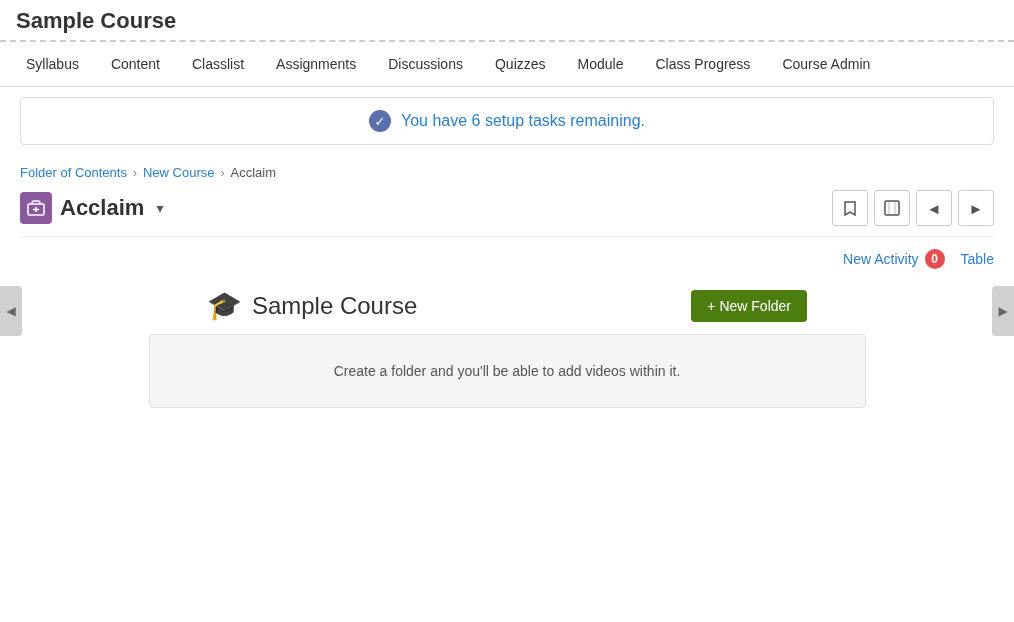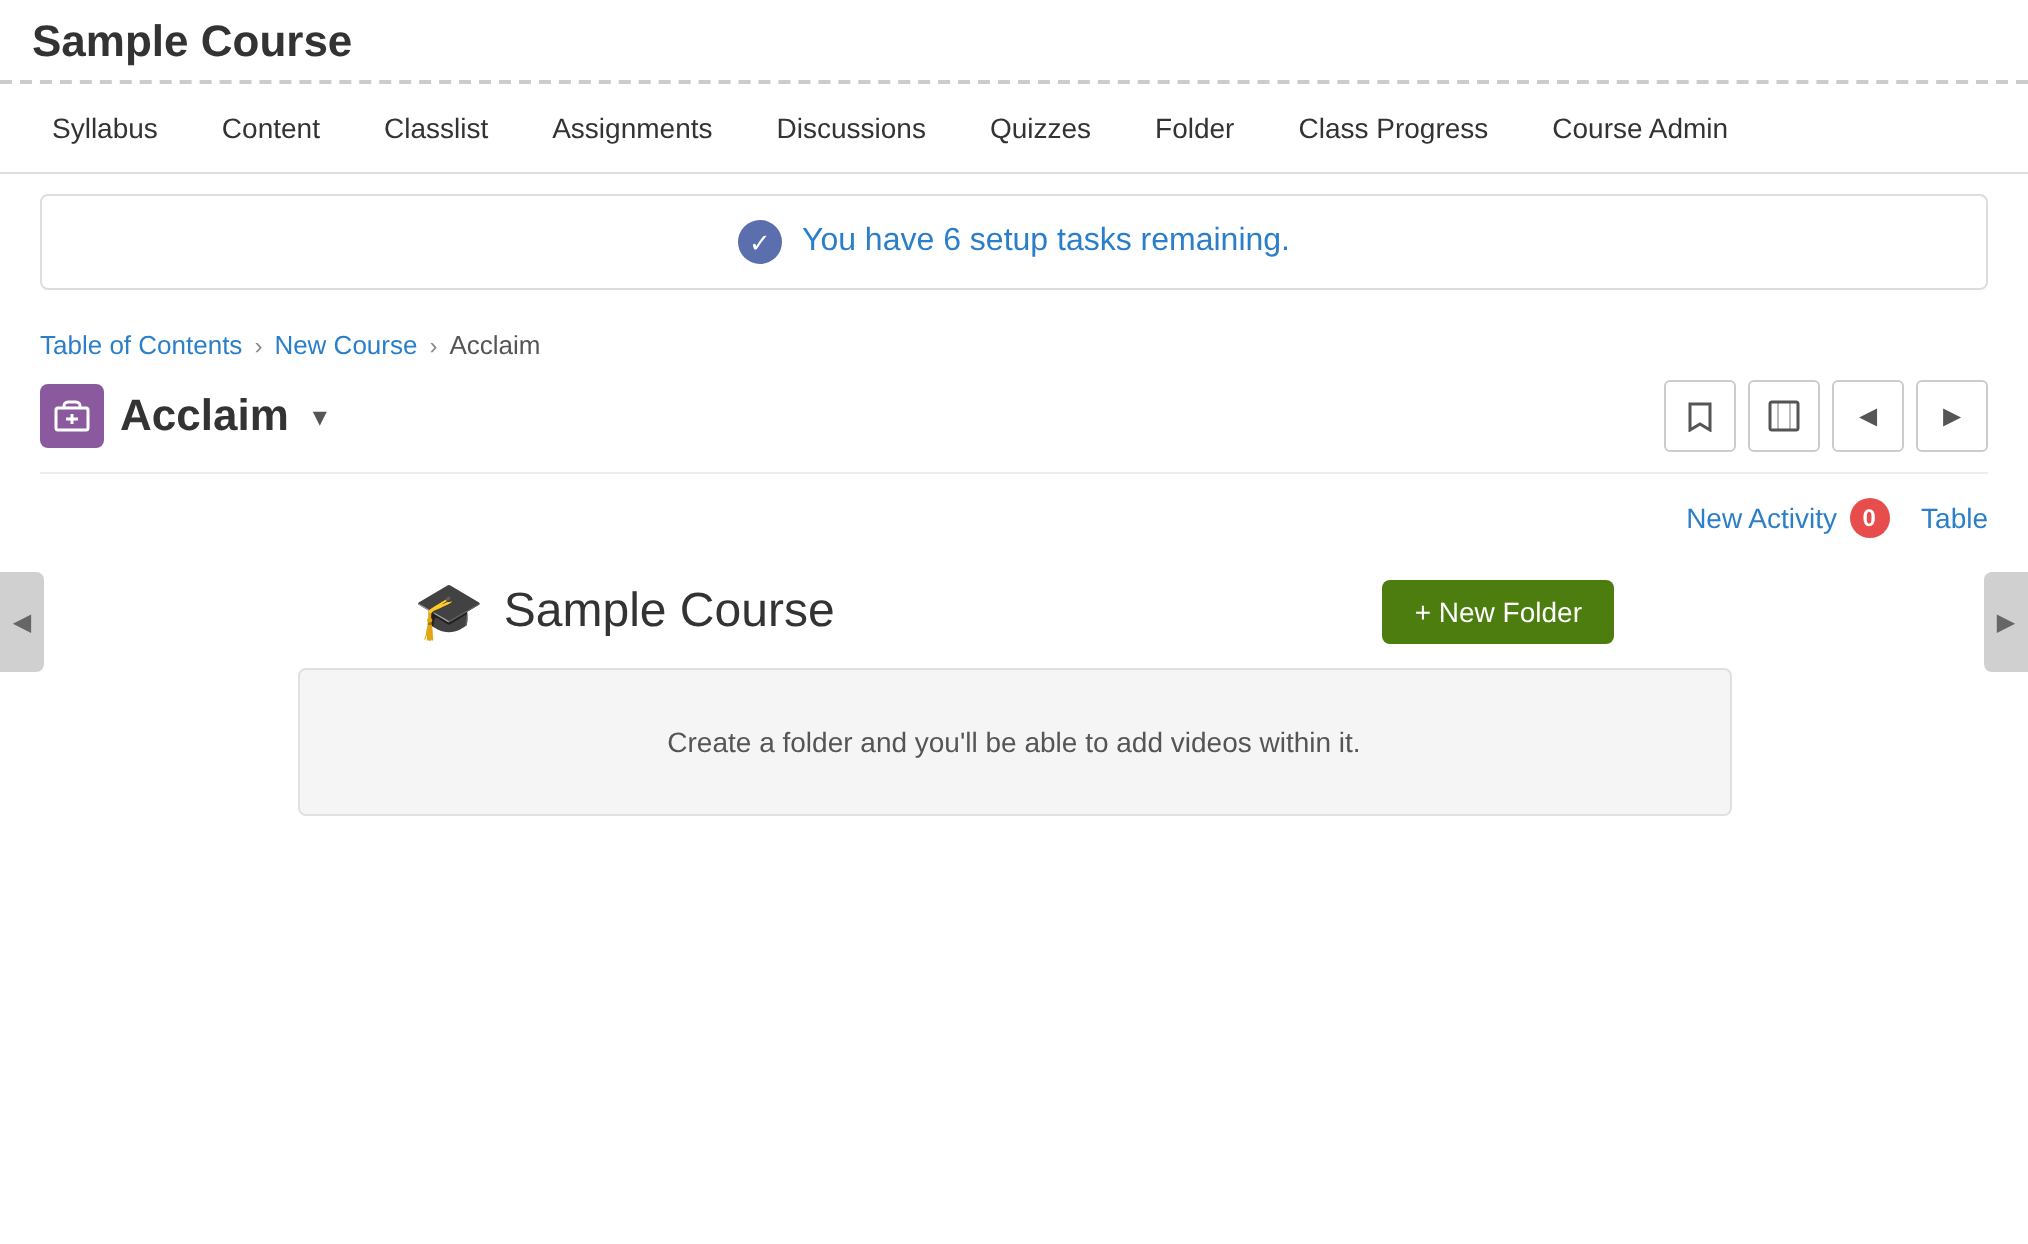--- a/index.html
+++ b/index.html
@@ -283,33 +283,33 @@
 </div>
 
 <nav class="nav-bar">
 
 <a href="#">Syllabus</a>
     <a href="#">Content</a>
     <a href="#">Classlist</a>
     <a href="#">Assignments</a>
     <a href="#">Discussions</a>
     <a href="#">Quizzes</a>
-    <a href="#">Folder</a>
+    <a href="#">Module</a>
     <a href="#">Class Progress</a>
     <a href="#">Course Admin</a>
   </nav>
 
 <div class="setup-banner">
   <div class="check-icon">✓</div>
   <span class="banner-text">You have 6 setup tasks remaining.</span>
 </div>
 
 <div class="breadcrumb">
 
-<a href="#">Table of Contents</a>
+<a href="#">Folder of Contents</a>
     <span class="separator">›</span>
     <a href="#">New Course</a>
     <span class="separator">›</span>
     <span class="current">Acclaim</span>
   </div>
 
 <div class="module-title-bar">
   <div class="module-title-left">
     <div class="module-icon">
       <svg width="18" height="18" viewBox="0 0 18 18" fill="none" xmlns="http://www.w3.org/2000/svg">

